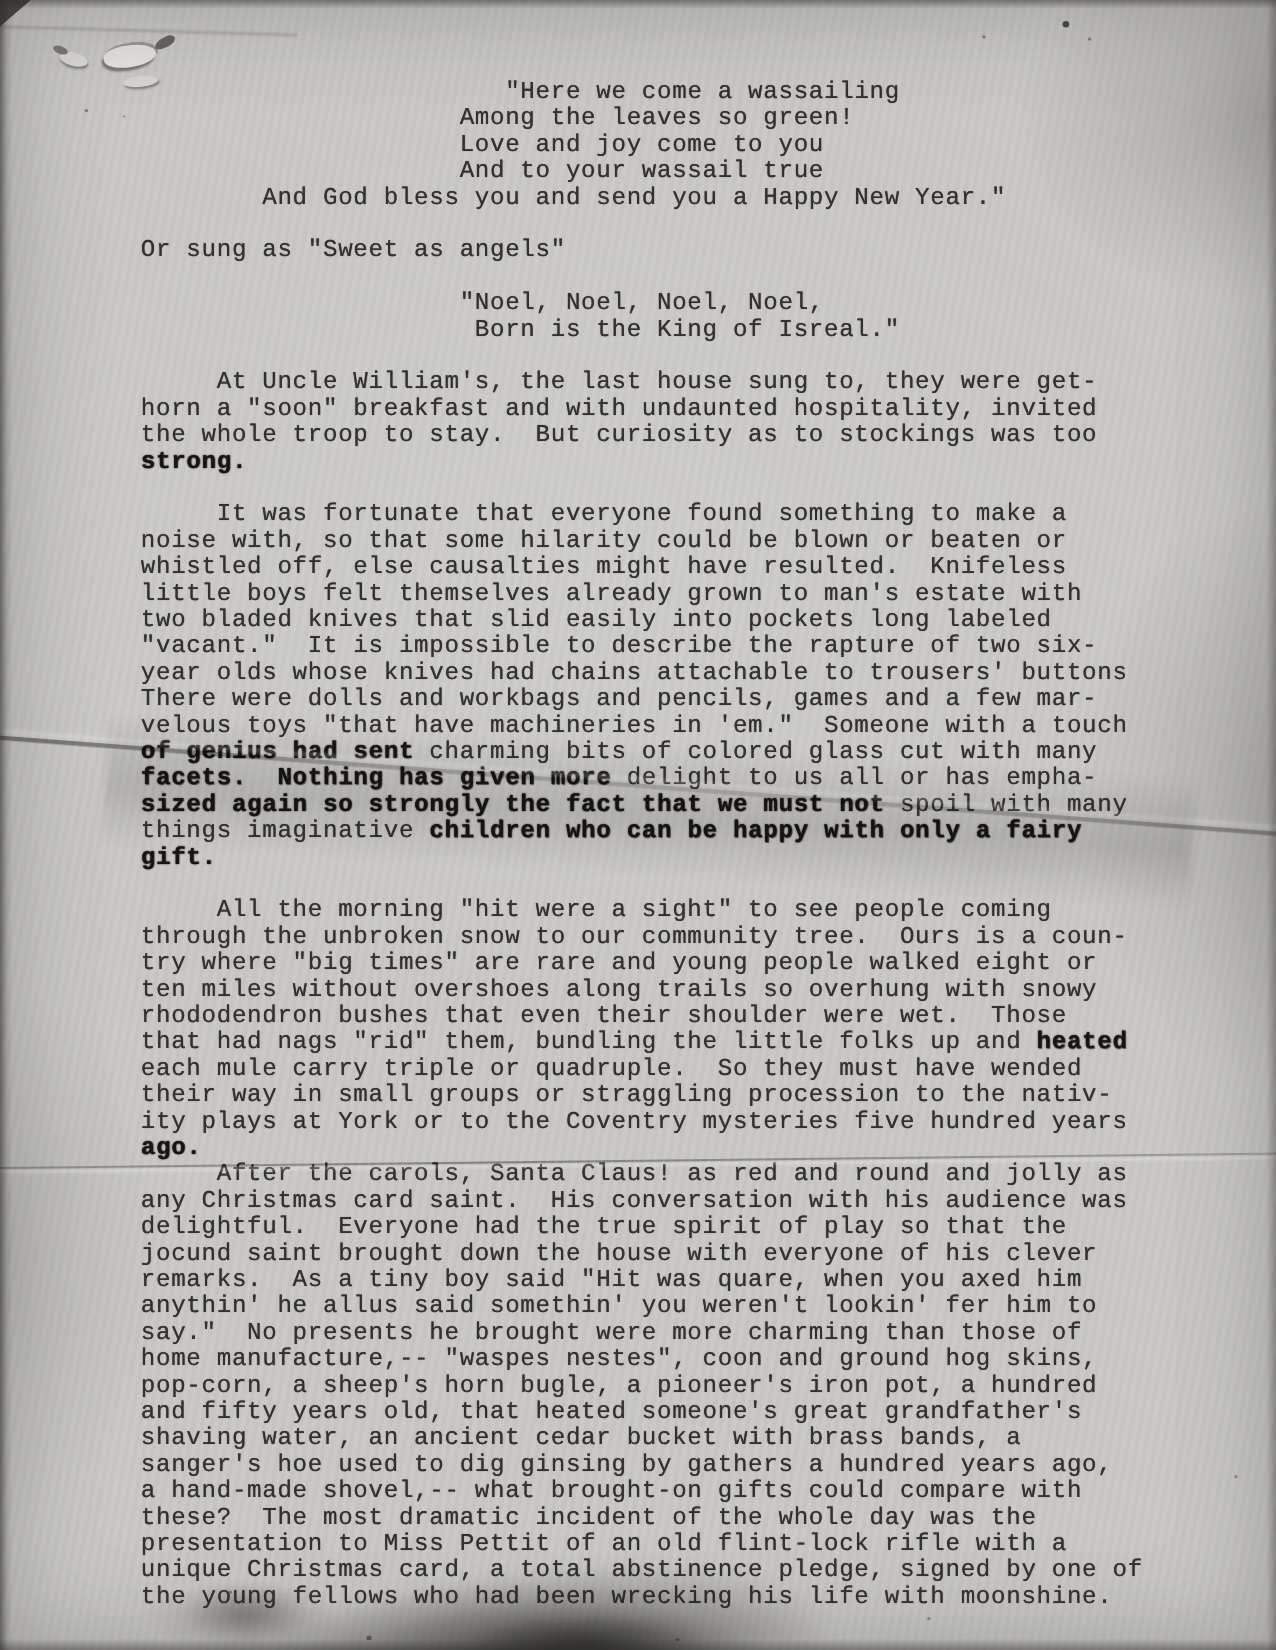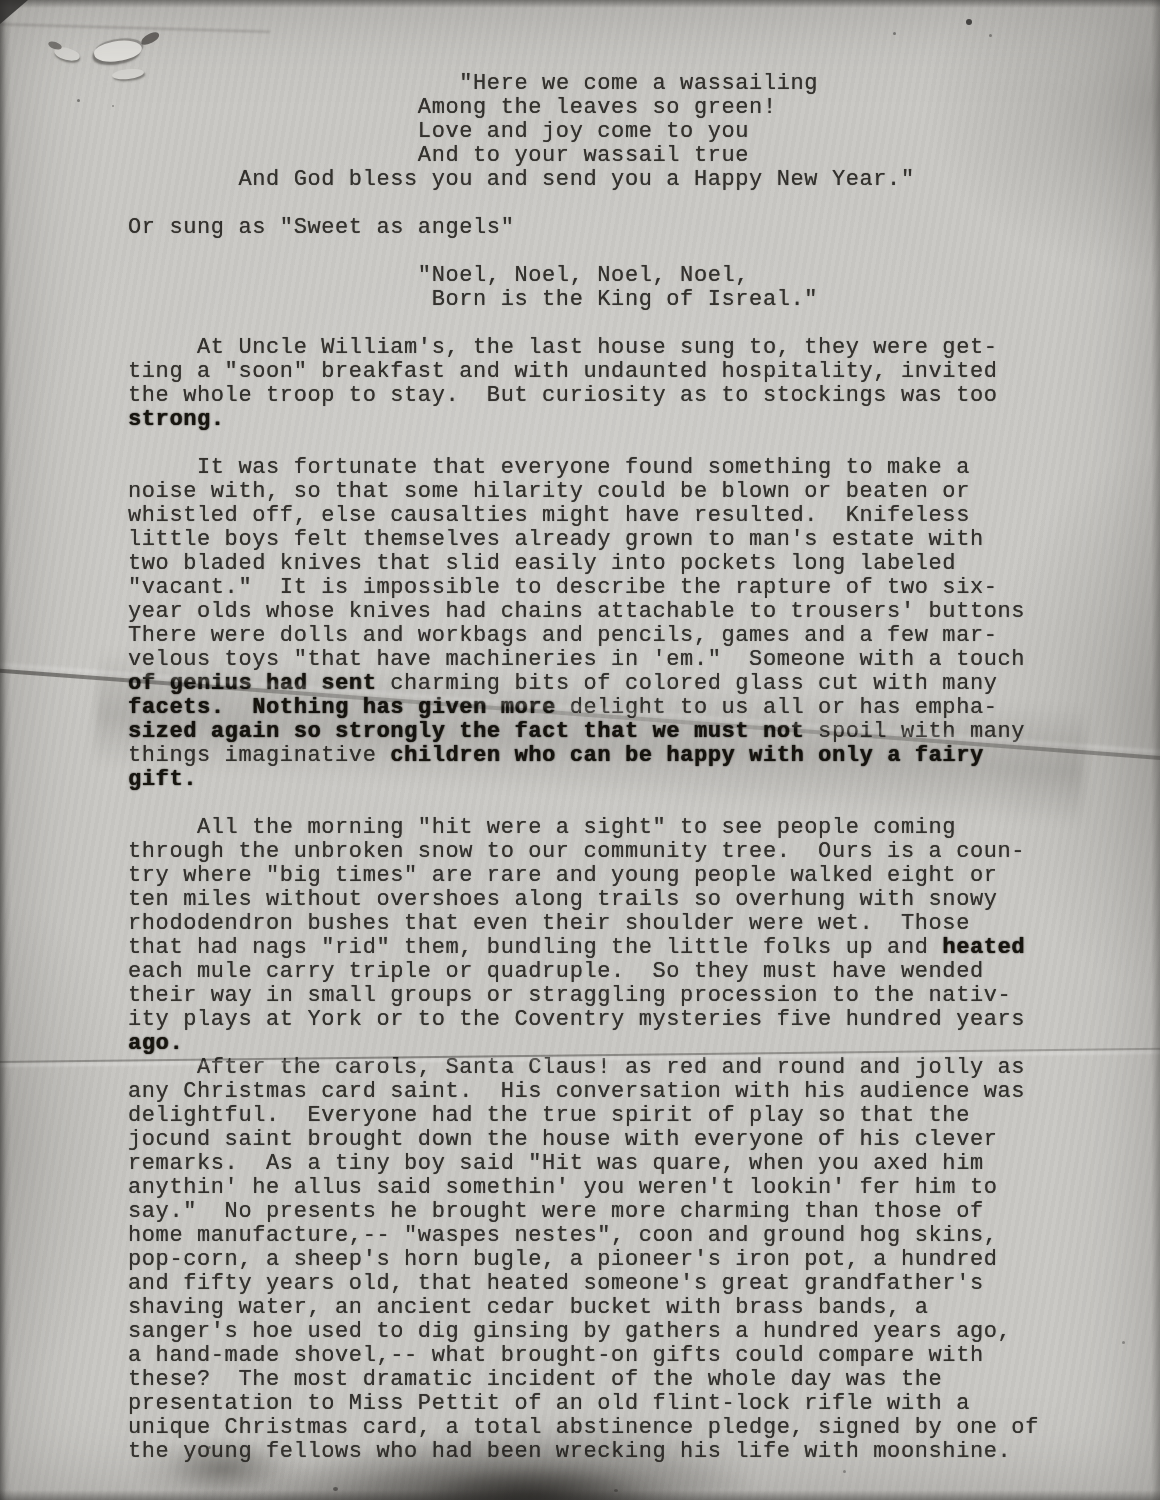--- a/index.html
+++ b/index.html
@@ -100,21 +100,21 @@
                      Love and joy come to you
                      And to your wassail true
         And God bless you and send you a Happy New Year."
 
 </span><span>Or sung as "Sweet as angels"
 
 </span><span>                     "Noel, Noel, Noel, Noel,
                       Born is the King of Isreal."
 
 </span><span>     At Uncle William's, the last house sung to, they were get-
-ting a "soon" breakfast and with undaunted hospitality, invited
+horn a "soon" breakfast and with undaunted hospitality, invited
 the whole troop to stay.  But curiosity as to stockings was too
 </span><span class="b">strong.</span><span>
 
      It was fortunate that everyone found something to make a
 noise with, so that some hilarity could be blown or beaten or
 whistled off, else causalties might have resulted.  Knifeless
 little boys felt themselves already grown to man's estate with
 two bladed knives that slid easily into pockets long labeled
 "vacant."  It is impossible to describe the rapture of two six-
 year olds whose knives had chains attachable to trousers' buttons

